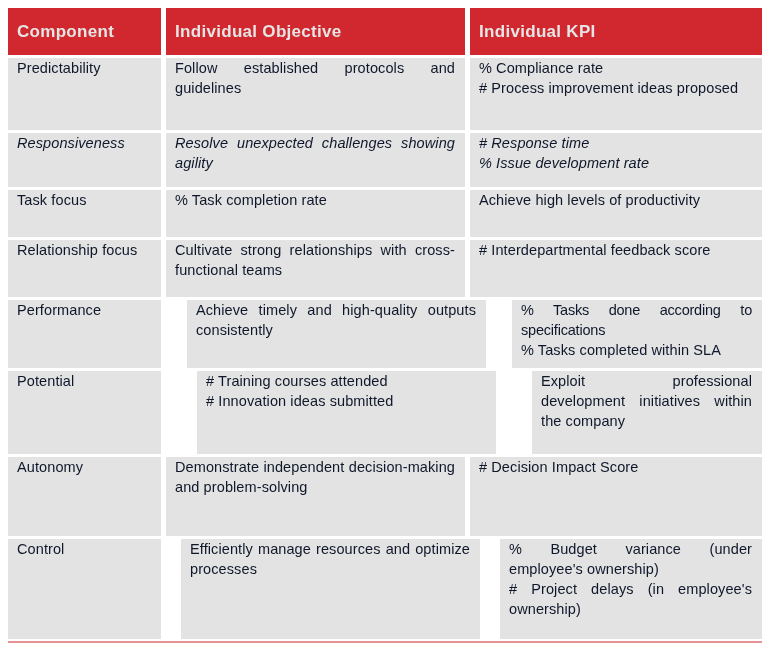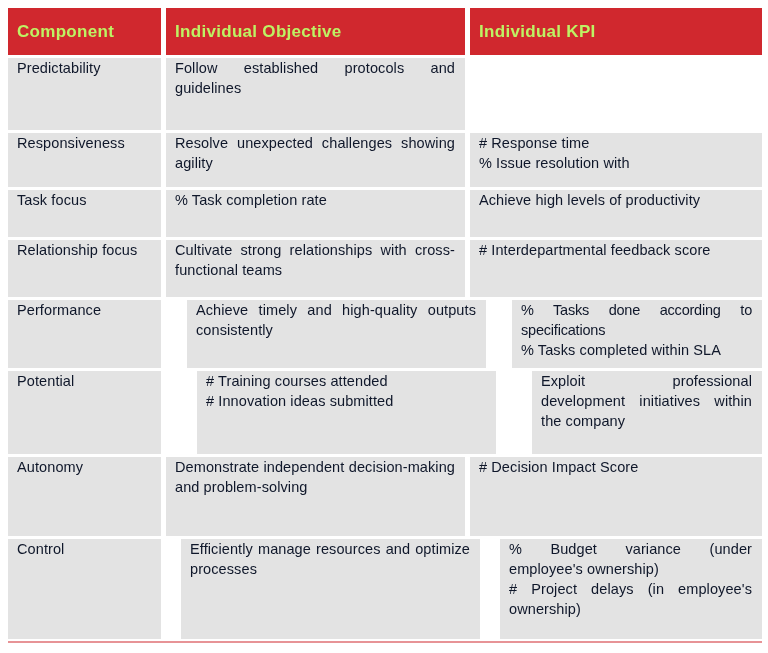--- a/index.html
+++ b/index.html
@@ -12,21 +12,21 @@
   }
   .table-wrap { position: absolute; left: 8px; top: 8px; width: 754px; }
 
   .thead {
     display: grid;
     grid-template-columns: 153px 299px 1fr;
     column-gap: 5px;
   }
   .th {
     background: #d0282e;
-    color: #bef264;
+    color: #e5e5e5;
     font-weight: bold;
     font-size: 17px;
     letter-spacing: 0.3px;
     height: 47px;
     padding: 0 9px;
     display: flex;
     align-items: center;
     box-sizing: border-box;
   }
 
@@ -43,21 +43,21 @@
     line-height: 20px;
     letter-spacing: 0.1px;
     padding: 0 10px 8px 9px;
     box-sizing: border-box;
   }
   .c-obj { text-align: justify; }
   .kpi-item { text-align: justify; }
 
   
   .rows .trow:nth-child(1) { min-height: 72px; }
-  .rows .trow:nth-child(2) { min-height: 54px; }
+  .rows .trow:nth-child(2) { min-height: 54px; font-style: italic; }
   .rows .trow:nth-child(3) { min-height: 47px; }
   .rows .trow:nth-child(4) { min-height: 57px; }
   .rows .trow:nth-child(5) { min-height: 66px; gap: 26px; }
   .rows .trow:nth-child(6) { min-height: 83px; gap: 36px; }
   .rows .trow:nth-child(7) { min-height: 79px; }
   .rows .trow:nth-child(8) { min-height: 100px; gap: 20px; }
 
   
   .rows .trow:nth-child(5) .kpi-item:first-child {
     word-spacing: -2px;
@@ -80,28 +80,32 @@
     <div class="th">Component</div>
     <div class="th">Individual Objective</div>
     <div class="th">Individual KPI</div>
   </div>
 
   <div class="rows">
 
     <div class="trow">
       <div class="cell c-comp">Predictability</div>
       <div class="cell c-obj">Follow established protocols and guidelines</div>
+      <div class="cell c-kpi">
+        <div class="kpi-item">% Compliance rate</div>
+        <div class="kpi-item"># Process improvement ideas proposed</div>
+      </div>
     </div>
 
     <div class="trow">
       <div class="cell c-comp">Responsiveness</div>
       <div class="cell c-obj">Resolve unexpected challenges showing agility</div>
       <div class="cell c-kpi">
         <div class="kpi-item"># Response time</div>
-        <div class="kpi-item">% Issue resolution with</div>
+        <div class="kpi-item">% Issue development rate</div>
       </div>
     </div>
 
     <div class="trow">
       <div class="cell c-comp">Task focus</div>
       <div class="cell c-kpi">
         <div class="kpi-item">% Task completion rate</div>
       </div>
       <div class="cell c-obj">Achieve high levels of productivity</div>
     </div>

